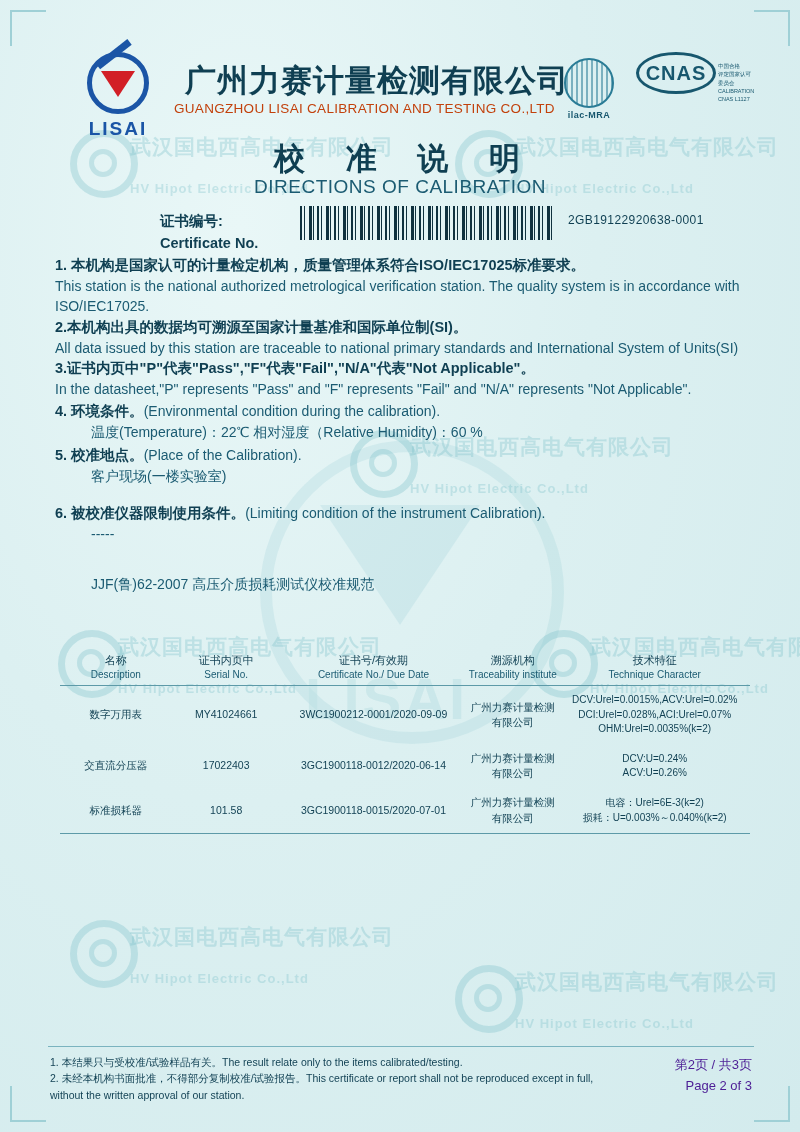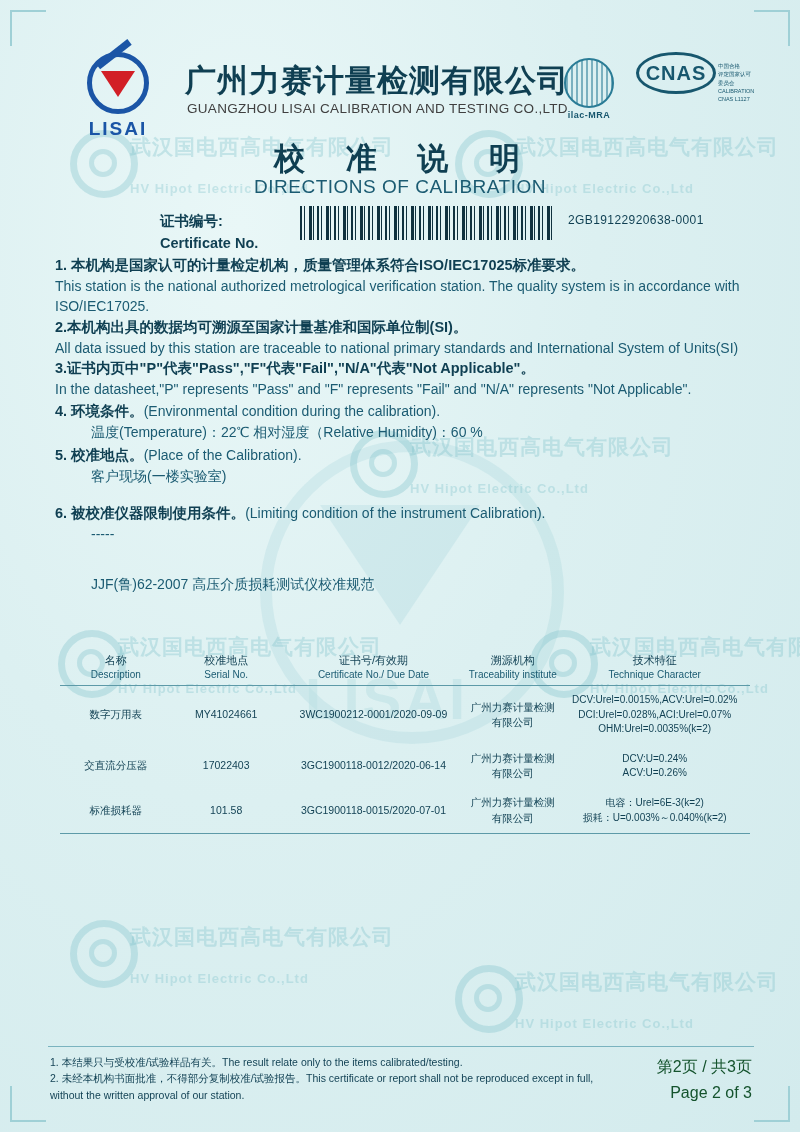--- a/index.html
+++ b/index.html
@@ -137,25 +137,25 @@
     position: absolute;
     left: 185px;
     top: 60px;
     font-size: 31px;
     font-weight: bold;
     letter-spacing: 1px;
     color: #0f3f52;
   }
   .company-en {
     position: absolute;
-    left: 187px;
+    left: 174px;
     top: 101px;
     font-size: 13.5px;
     letter-spacing: .3px;
-    color: #404040;
+    color: #c2410c;
   }
   .ilac {
     position: absolute;
     left: 558px;
     top: 58px;
     width: 62px;
     text-align: center;
   }
   .ilac .ring {
     width: 50px; height: 50px;
@@ -328,23 +328,23 @@
     width: 560px;
     font-size: 10.5px;
     line-height: 1.55;
     color: #0f3f52;
   }
   .footer-right {
     position: absolute;
     right: 48px;
     top: 1054px;
     text-align: right;
-    font-size: 16px;
+    font-size: 13px;
     line-height: 1.65;
-    color: #14532d;
+    color: #4c1d95;
   }
 </style>
 </head>
 <body>
 
 <div class="page"></div>
 
 <div class="corner tl"></div>
 <div class="corner tr"></div>
 <div class="corner bl"></div>
@@ -480,21 +480,21 @@
   </div>
 
   <table class="tbl">
     <thead>
       <tr>
         <th style="width:112px">
           <span class="th-cn">名称</span>
           <span class="th-en">Description</span>
         </th>
         <th style="width:108px">
-          <span class="th-cn">校准地点</span>
+          <span class="th-cn">证书内页中</span>
           <span class="th-en">Serial No.</span>
         </th>
         <th style="width:190px">
           <span class="th-cn">证书号/有效期</span>
           <span class="th-en">Certificate No./ Due Date</span>
         </th>
         <th style="width:92px">
           <span class="th-cn">溯源机构</span>
           <span class="th-en">Traceability institute</span>
         </th>

